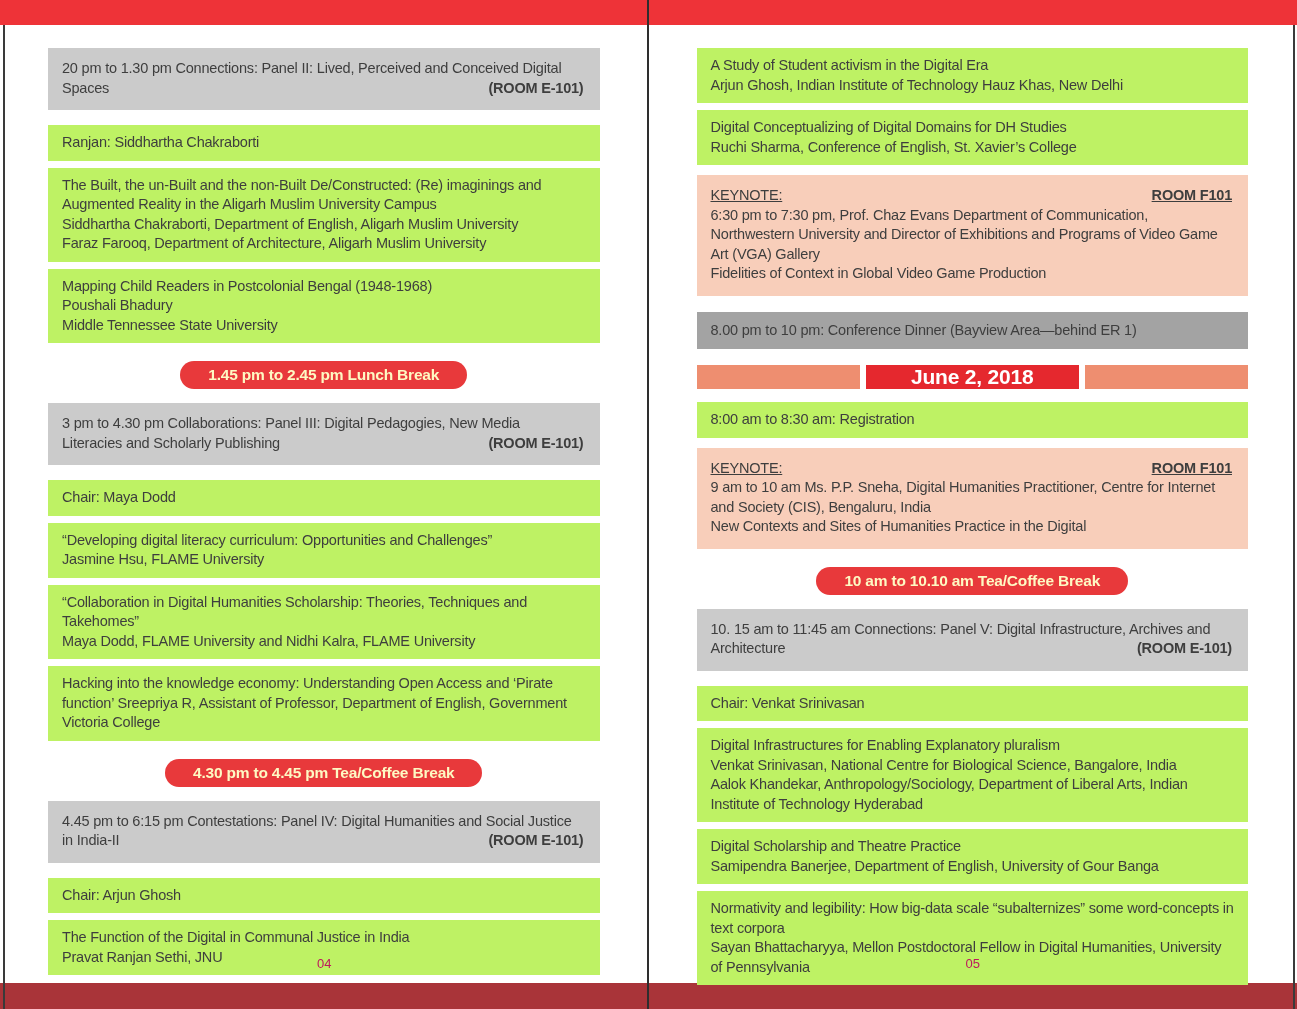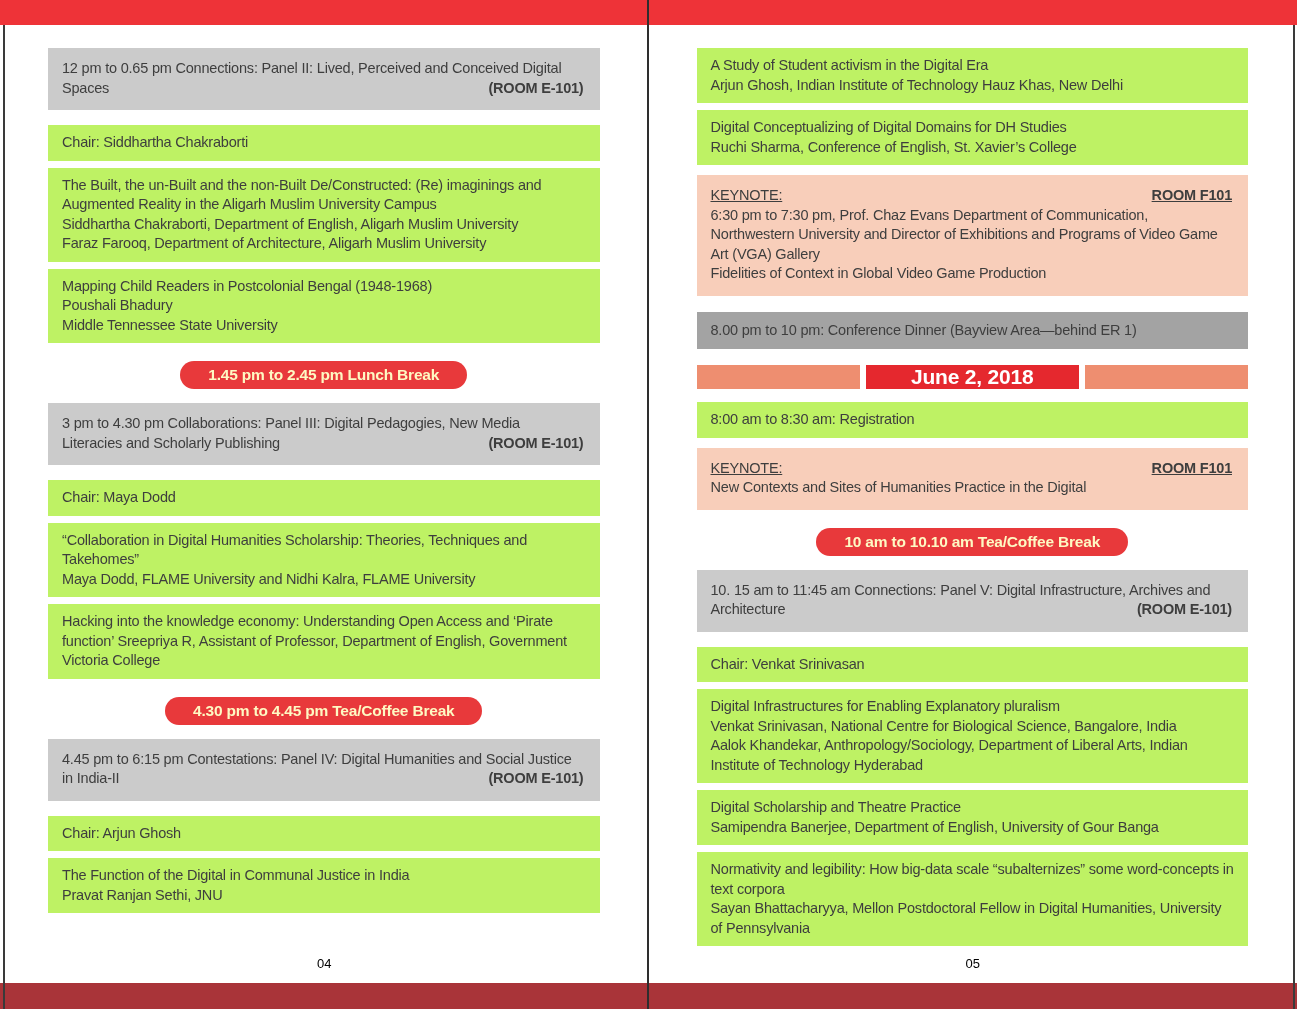--- a/index.html
+++ b/index.html
@@ -76,55 +76,59 @@
   .banner { display: flex; margin: 16px 0 13px 0; height: 24px; }
   .banner-side { flex: 1 1 0; background: #ee8e70; }
   .banner-center {
     width: 213px; margin: 0 6px;
     background: #e5282e; color: #ffffff; font-weight: bold;
     font-size: 21px; line-height: 24px; text-align: center; letter-spacing: -0.2px;
   }
 
   .page-num {
     position: absolute; bottom: 12px; left: 0; right: 0;
-    text-align: center; font-size: 13px; color: #000000; letter-spacing: 0;
+    text-align: center; font-size: 13px; color: #be185d; letter-spacing: 0;
   }
 </style>
 </head>
 <body>
 
 <div class="top-bar"></div>
 
 <div class="spread">
   <div class="page">
     <div class="content" id="left-content">
         <div class="panel-header">
-          <div class="panel-title">12 pm to 0.65 pm Connections: Panel II: Lived, Perceived and Conceived Digital Spaces</div>
-          <div class="panel-room">(ROOM E-101)</div>
-        </div>
-        <div class="block">
-          <div class="line">Chair: Siddhartha Chakraborti</div>
+          <div class="panel-title">20 pm to 1.30 pm Connections: Panel II: Lived, Perceived and Conceived Digital Spaces</div>
+          <div class="panel-room">(ROOM E-101)</div>
+        </div>
+        <div class="block">
+          <div class="line">Ranjan: Siddhartha Chakraborti</div>
         </div>
         <div class="block">
           <div class="line">The Built, the un-Built and the non-Built De/Constructed: (Re) imaginings and Augmented Reality in the Aligarh Muslim University Campus</div>
           <div class="line">Siddhartha Chakraborti, Department of English, Aligarh Muslim University</div>
           <div class="line">Faraz Farooq, Department of Architecture, Aligarh Muslim University</div>
         </div>
         <div class="block">
           <div class="line">Mapping Child Readers in Postcolonial Bengal (1948-1968)</div>
           <div class="line">Poushali Bhadury</div>
           <div class="line">Middle Tennessee State University</div>
         </div>
         <div class="pill-row"><span class="pill">1.45 pm to 2.45 pm Lunch Break</span></div>
         <div class="panel-header">
           <div class="panel-title">3 pm to 4.30 pm Collaborations: Panel III: Digital Pedagogies, New Media Literacies and Scholarly Publishing</div>
           <div class="panel-room">(ROOM E-101)</div>
         </div>
         <div class="block">
           <div class="line">Chair: Maya Dodd</div>
+        </div>
+        <div class="block">
+          <div class="line">“Developing digital literacy curriculum: Opportunities and Challenges”</div>
+          <div class="line">Jasmine Hsu, FLAME University</div>
         </div>
         <div class="block">
           <div class="line">“Collaboration in Digital Humanities Scholarship: Theories, Techniques and Takehomes”</div>
           <div class="line">Maya Dodd, FLAME University and Nidhi Kalra, FLAME University</div>
         </div>
         <div class="block">
           <div class="line">Hacking into the knowledge economy: Understanding Open Access and ‘Pirate function’ Sreepriya R, Assistant of Professor, Department of English, Government Victoria College</div>
         </div>
         <div class="pill-row"><span class="pill">4.30 pm to 4.45 pm Tea/Coffee Break</span></div>
         <div class="panel-header">
@@ -168,20 +172,21 @@
           <div class="banner-side"></div>
         </div>
         <div class="block">
           <div class="line">8:00 am to 8:30 am: Registration</div>
         </div>
         <div class="keynote">
           <div class="k-head">
             <span class="k-label">KEYNOTE:</span>
             <span class="k-room">ROOM F101</span>
           </div>
+          <div class="line">9 am to 10 am Ms. P.P. Sneha, Digital Humanities Practitioner, Centre for Internet and Society (CIS), Bengaluru, India</div>
           <div class="line">New Contexts and Sites of Humanities Practice in the Digital</div>
         </div>
         <div class="pill-row"><span class="pill">10 am to 10.10 am Tea/Coffee Break</span></div>
         <div class="panel-header">
           <div class="panel-title">10. 15 am to 11:45 am Connections: Panel V: Digital Infrastructure, Archives and Architecture</div>
           <div class="panel-room">(ROOM E-101)</div>
         </div>
         <div class="block">
           <div class="line">Chair: Venkat Srinivasan</div>
         </div>

